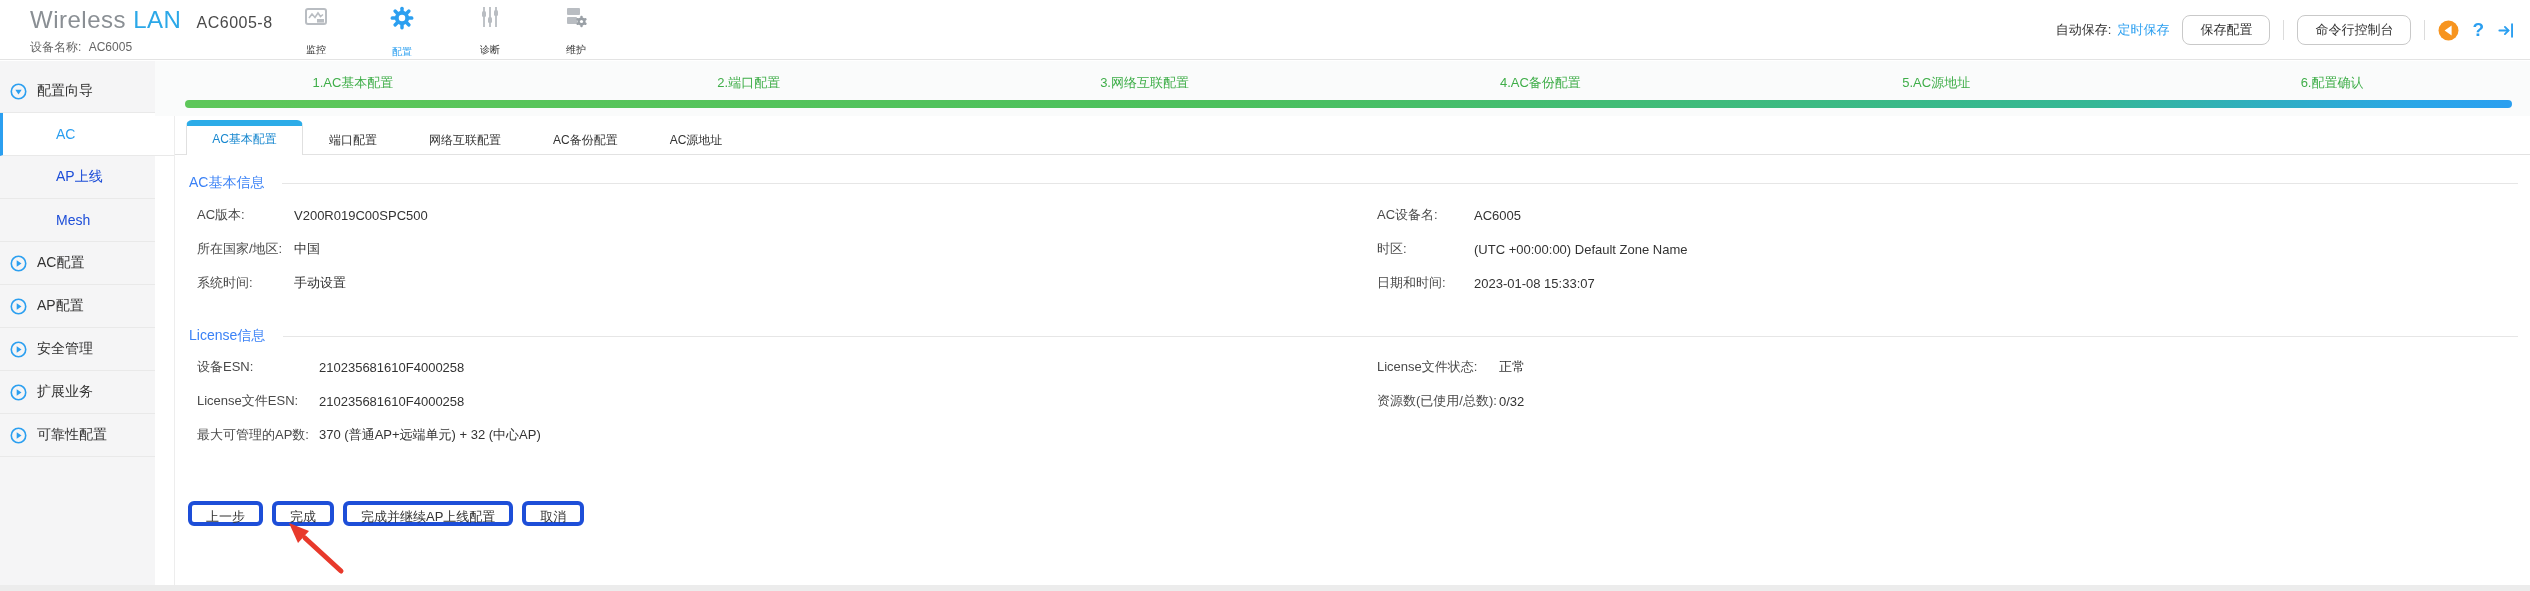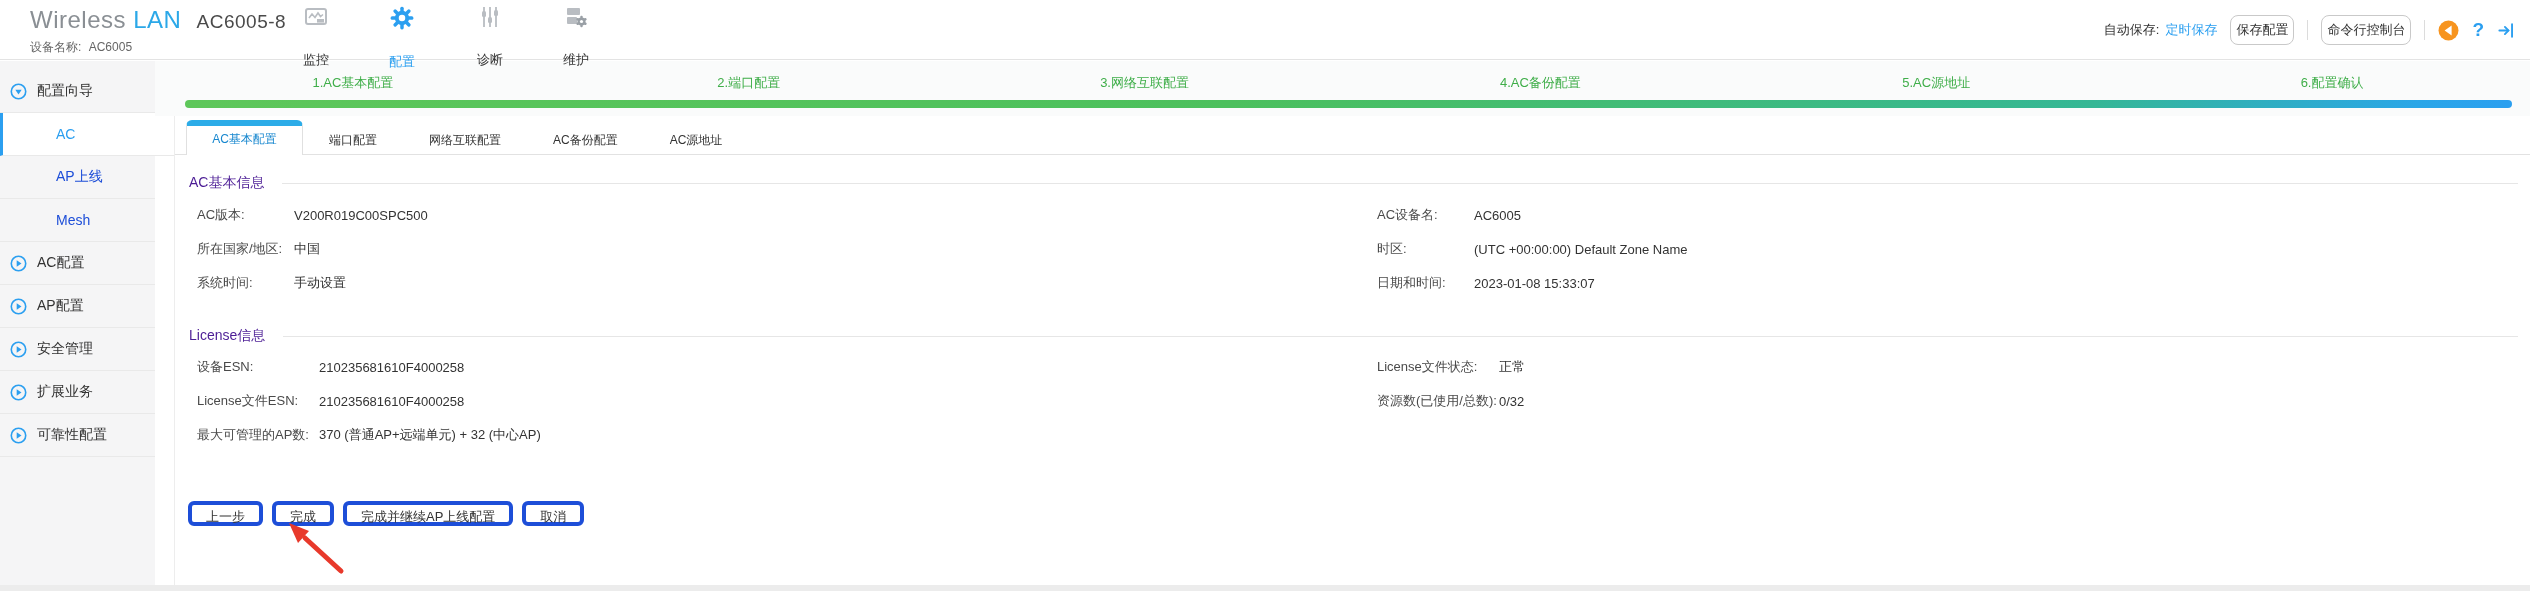--- a/index.html
+++ b/index.html
@@ -6,34 +6,34 @@
   html,body { width:2530px; height:591px; overflow:hidden; position:relative;
     font-family:"Liberation Sans","DejaVu Sans",sans-serif; background:#ffffff; color:#333; }
 
   
   .header { position:absolute; left:0; top:0; right:0; height:60px; background:#fff;
     border-bottom:1px solid #e3e3e3; z-index:5; }
   .brand { position:absolute; left:30px; top:6px; }
   .brand-line1 { font-size:24px; letter-spacing:0.5px; }
   .brand-wireless { color:#8a8f94; }
   .brand-lan { color:#2ba8e8; }
-  .brand-model { font-size:19px; color:#4a4a4a; margin-left:8px; }
+  .brand-model { font-size:16px; color:#4a4a4a; margin-left:8px; }
   .brand-line2 { font-size:12px; color:#666; margin-top:5px; }
   .brand-line2 b { font-weight:normal; color:#666; margin-left:4px; }
 
   .topnav-item { position:absolute; top:5px; width:90px; text-align:center; cursor:pointer; }
   .topnav-item .icn { display:inline-block; height:26px; }
-  .topnav-item .lbl { display:block; font-size:13px; color:#333; margin-top:18px; }
+  .topnav-item .lbl { display:block; font-size:10px; color:#333; margin-top:10px; }
   .topnav-item.active .lbl { color:#2b9ff0; }
 
   .header-right { position:absolute; right:14px; top:15px; height:30px; display:flex;
     align-items:center; gap:13px; }
   .autosave { font-size:13px; color:#333; }
   .autosave a { color:#2b9ff0; text-decoration:none; margin-left:6px; cursor:pointer; }
-  .hbtn { height:30px; line-height:28px; padding:0 5px; font-size:13px; color:#333;
+  .hbtn { height:30px; line-height:28px; padding:0 17px; font-size:13px; color:#333;
     background:#fff; border:1px solid #c9c9c9; border-radius:8px; cursor:pointer; }
   .vdiv { width:1px; height:20px; background:#dcdcdc; }
   .round-help { color:#2b9ff0; font-size:19px; font-weight:bold; cursor:pointer; }
 
   
   .sidebar { position:absolute; left:0; top:61px; width:155px; bottom:6px;
     background:#f5f5f6; padding-top:9px; }
   .side-item { height:43px; display:flex; align-items:center; border-bottom:1px solid #e9e9e9;
     cursor:pointer; font-size:14px; color:#333; padding-left:10px; position:relative; }
   .side-item .gicon { margin-right:10px; display:inline-flex; }
@@ -52,21 +52,21 @@
   .content { position:absolute; left:174px; top:116px; right:0; bottom:6px; background:#fff;
     border-left:1px solid #ededed; }
   .tabs { margin:4px 0 0 11px; display:flex; align-items:flex-end; position:relative; }
   .tabs::after { content:""; position:absolute; left:-11px; right:0; bottom:0; height:1px; background:#e2e2e2; }
   .tab { height:29px; line-height:29px; padding:0 26px; font-size:12px; color:#333; cursor:pointer; }
   .tab.active { height:35px; line-height:27px; width:117px; padding:0; text-align:center;
     background:#fff; border:1px solid #e0e0e0; border-bottom:none; border-top:6px solid #2cace8;
     border-radius:6px 6px 0 0; color:#1787cf; position:relative; z-index:2; }
 
   .section-title { margin:19px 0 0 14px; display:flex; align-items:center; }
-  .section-title .t { font-size:14px; color:#4c1d95; }
+  .section-title .t { font-size:14px; color:#3b82f6; }
   .section-title .line { flex:1; height:1px; background:#e6e6e6; margin:0 12px 0 18px; }
   .sec2 .section-title { margin-top:27px; }
   .rows { margin-top:6px; }
   .sec2 .rows { margin-top:5px; }
   .frow { display:grid; grid-template-columns:1180px 1fr; height:34px; align-items:center;
     padding-left:22px; font-size:13px; }
   .fcell { display:flex; align-items:center; }
   .flabel { color:#4a4a4a; flex:0 0 auto; }
   .fvalue { color:#333; }
   .sec-basic .flabel { width:97px; }

